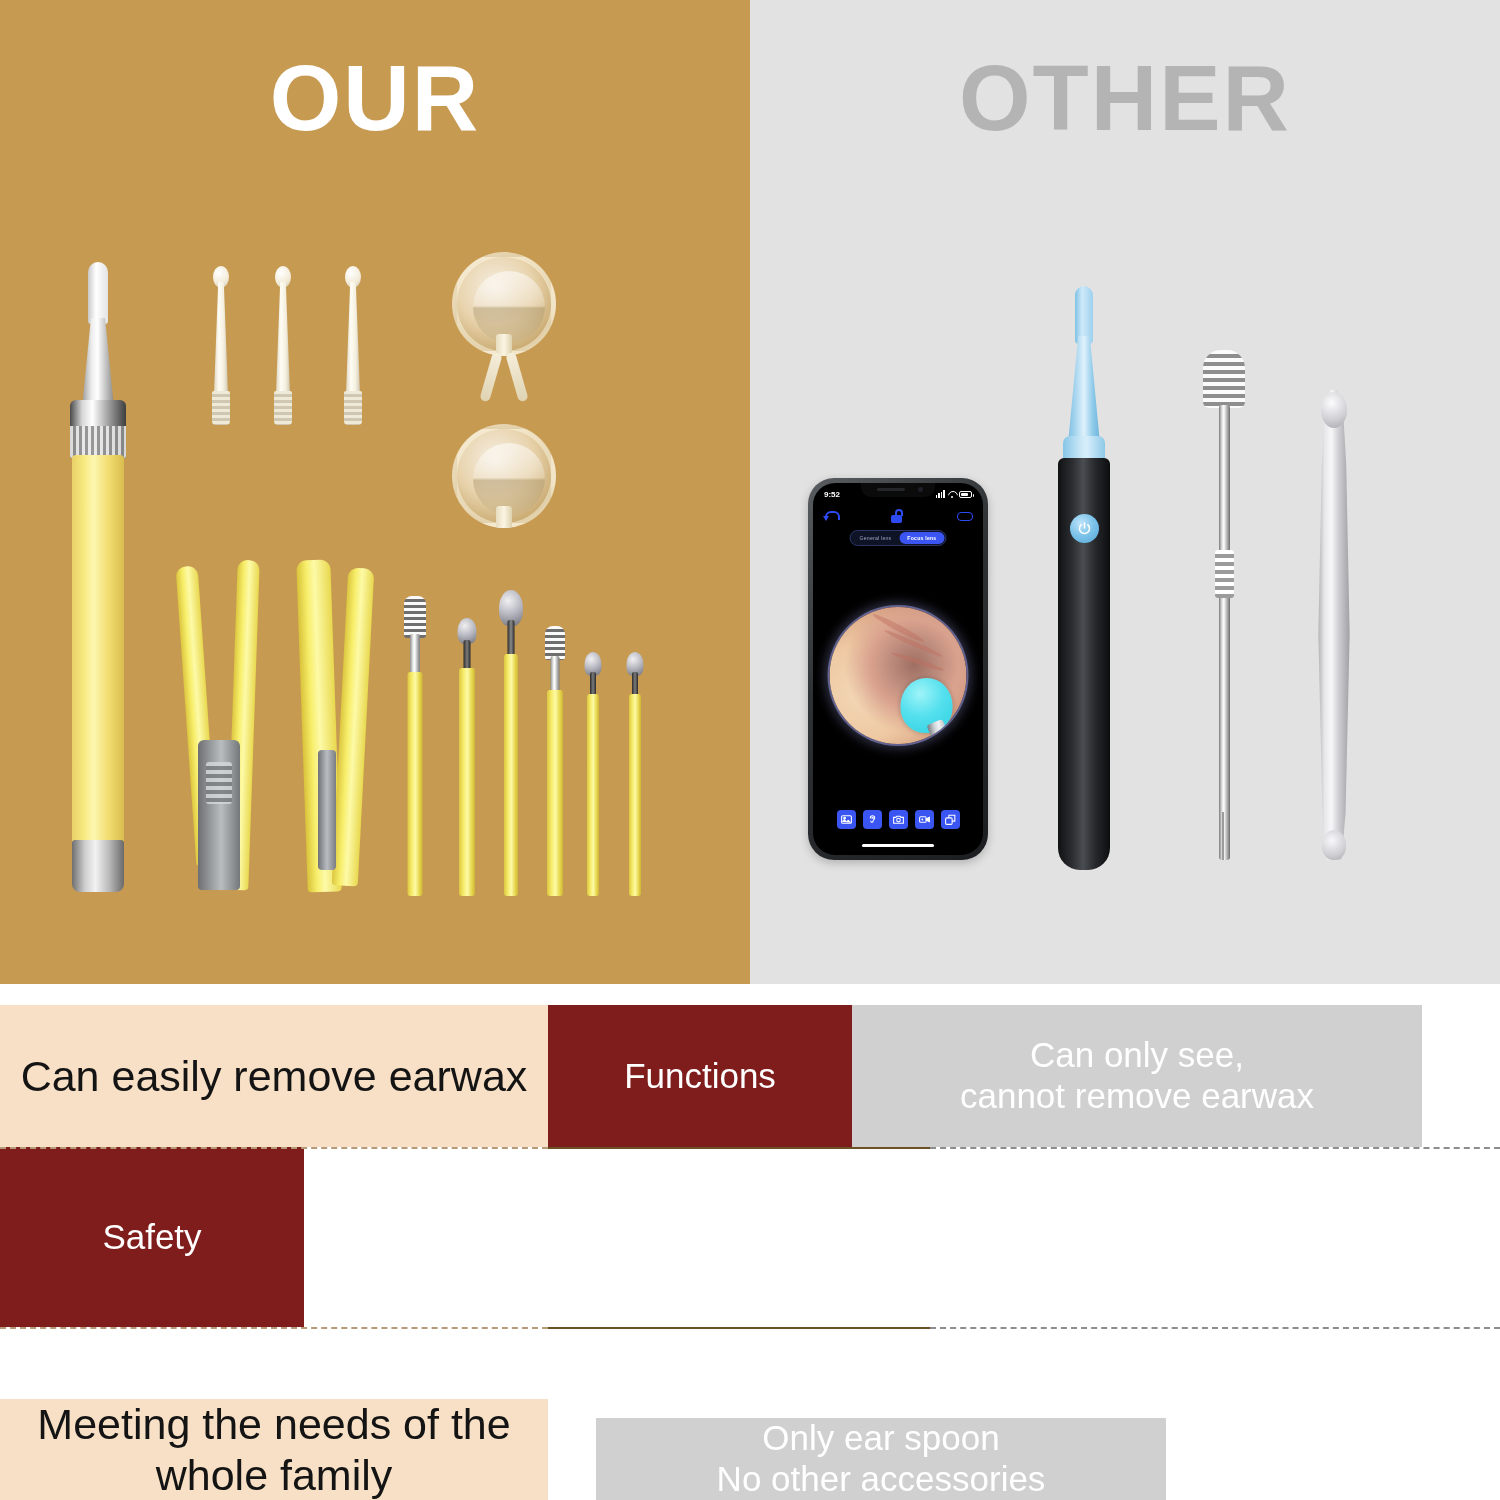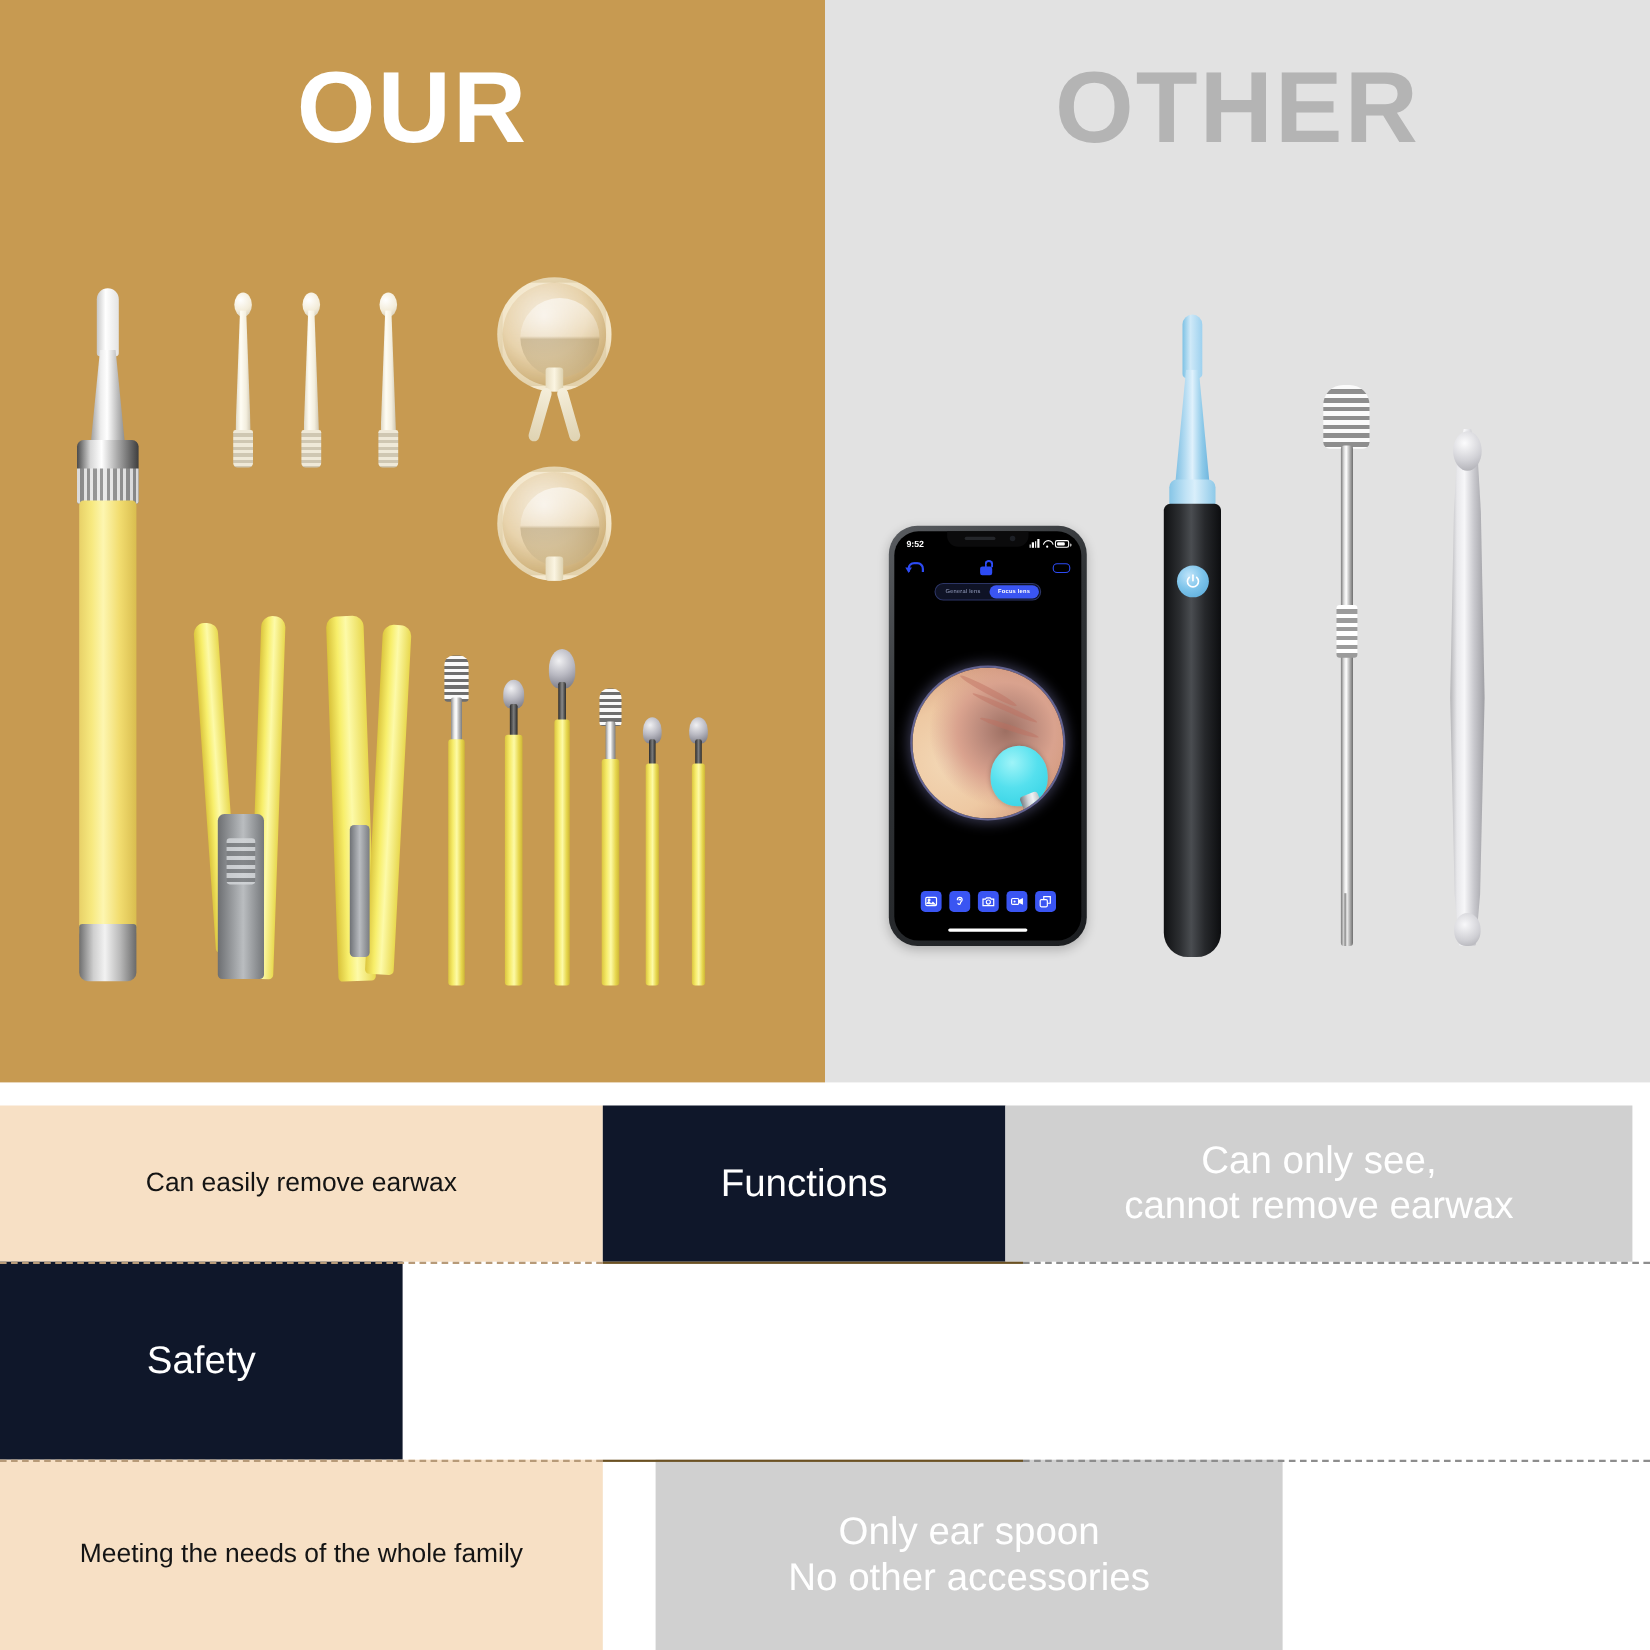--- a/index.html
+++ b/index.html
@@ -325,22 +325,22 @@
     background: radial-gradient(circle at 40% 35%,#f8f8fa 0%,#cfcfd4 60%,#a8a8ae 100%);
   }
 
   
   .table { position:absolute; left:0; top:1005px; width:1500px; height:495px; }
   .trow { position:absolute; left:0; width:1500px; display:flex; }
   .cell {
     display:flex; align-items:center; justify-content:center; text-align:center;
     padding: 0 14px; line-height:1.17;
   }
-  .cell.left  { width:548px; background:#f7e0c5; color:#141414; font-size:24px; }
-  .cell.mid   { width:366px; background:#0f172a; color:#ffffff; font-size:35px; }
+  .cell.left  { width:548px; background:#f7e0c5; color:#141414; font-size:43px; }
+  .cell.mid   { width:304px; background:#7f1d1d; color:#ffffff; font-size:35px; }
   .cell.right { width:570px; background:#d0d0d0; color:#ffffff; font-size:35px; }
   .divider{ position:absolute; left:0; width:1500px; height:0; z-index:3; }
   .divider .seg-l{
     position:absolute; left:0; top:0; width:548px;
     border-top:2px dashed #b79a78;
   }
   .divider .seg-m{
     position:absolute; left:548px; top:0; width:382px;
     border-top:2px solid #6b5123;
   }
@@ -574,20 +574,20 @@
 
     <div class="trow" style="top:142px; height:180px;">
       <div class="cell mid">Safety</div>
     </div>
     <div class="divider" style="top:322px;">
       <span class="seg-l"></span>
       <span class="seg-m"></span>
       <span class="seg-r"></span>
     </div>
 
-    <div class="trow" style="top:322px; height:173px;">
+    <div class="trow" style="top:322px; height:173px;align-items:flex-end;">
       <div class="cell left">Meeting the needs of the whole family</div>
       <div class="cell right" style="white-space:pre-line;margin-left:48px;">Only ear spoon
 No other accessories</div>
     </div>
   </div>
 
 </div>
 
 </body></html>

